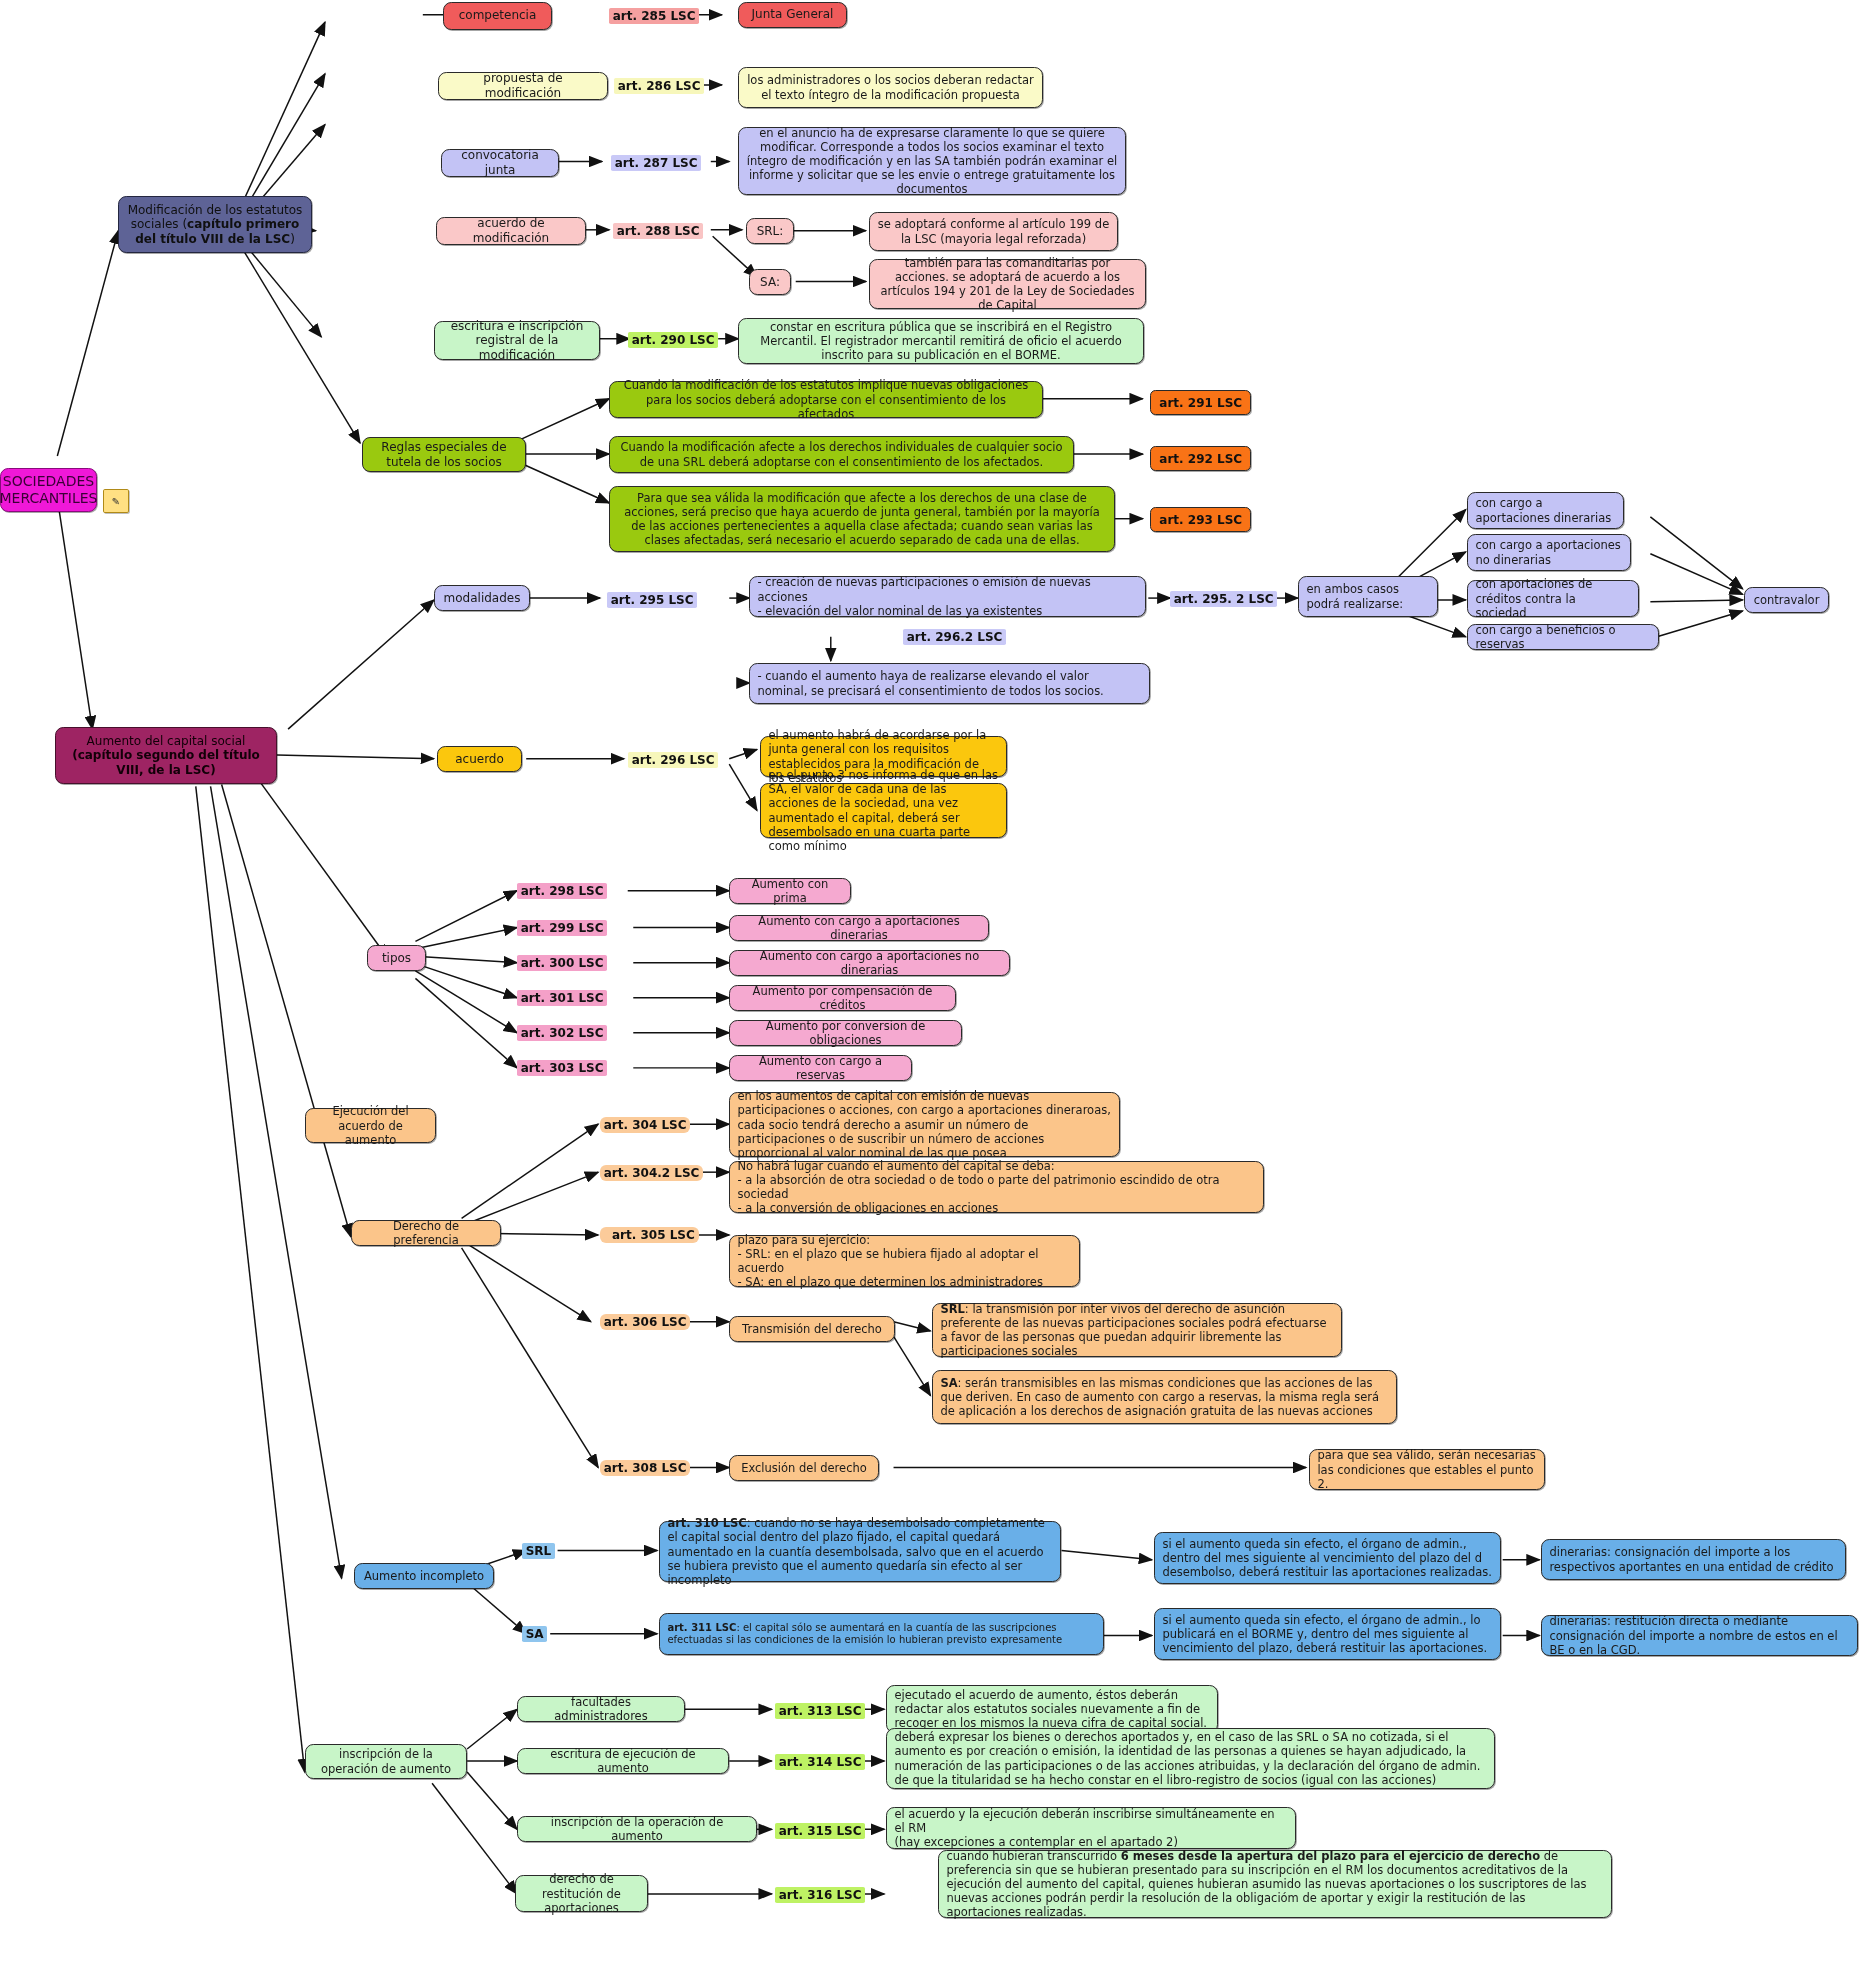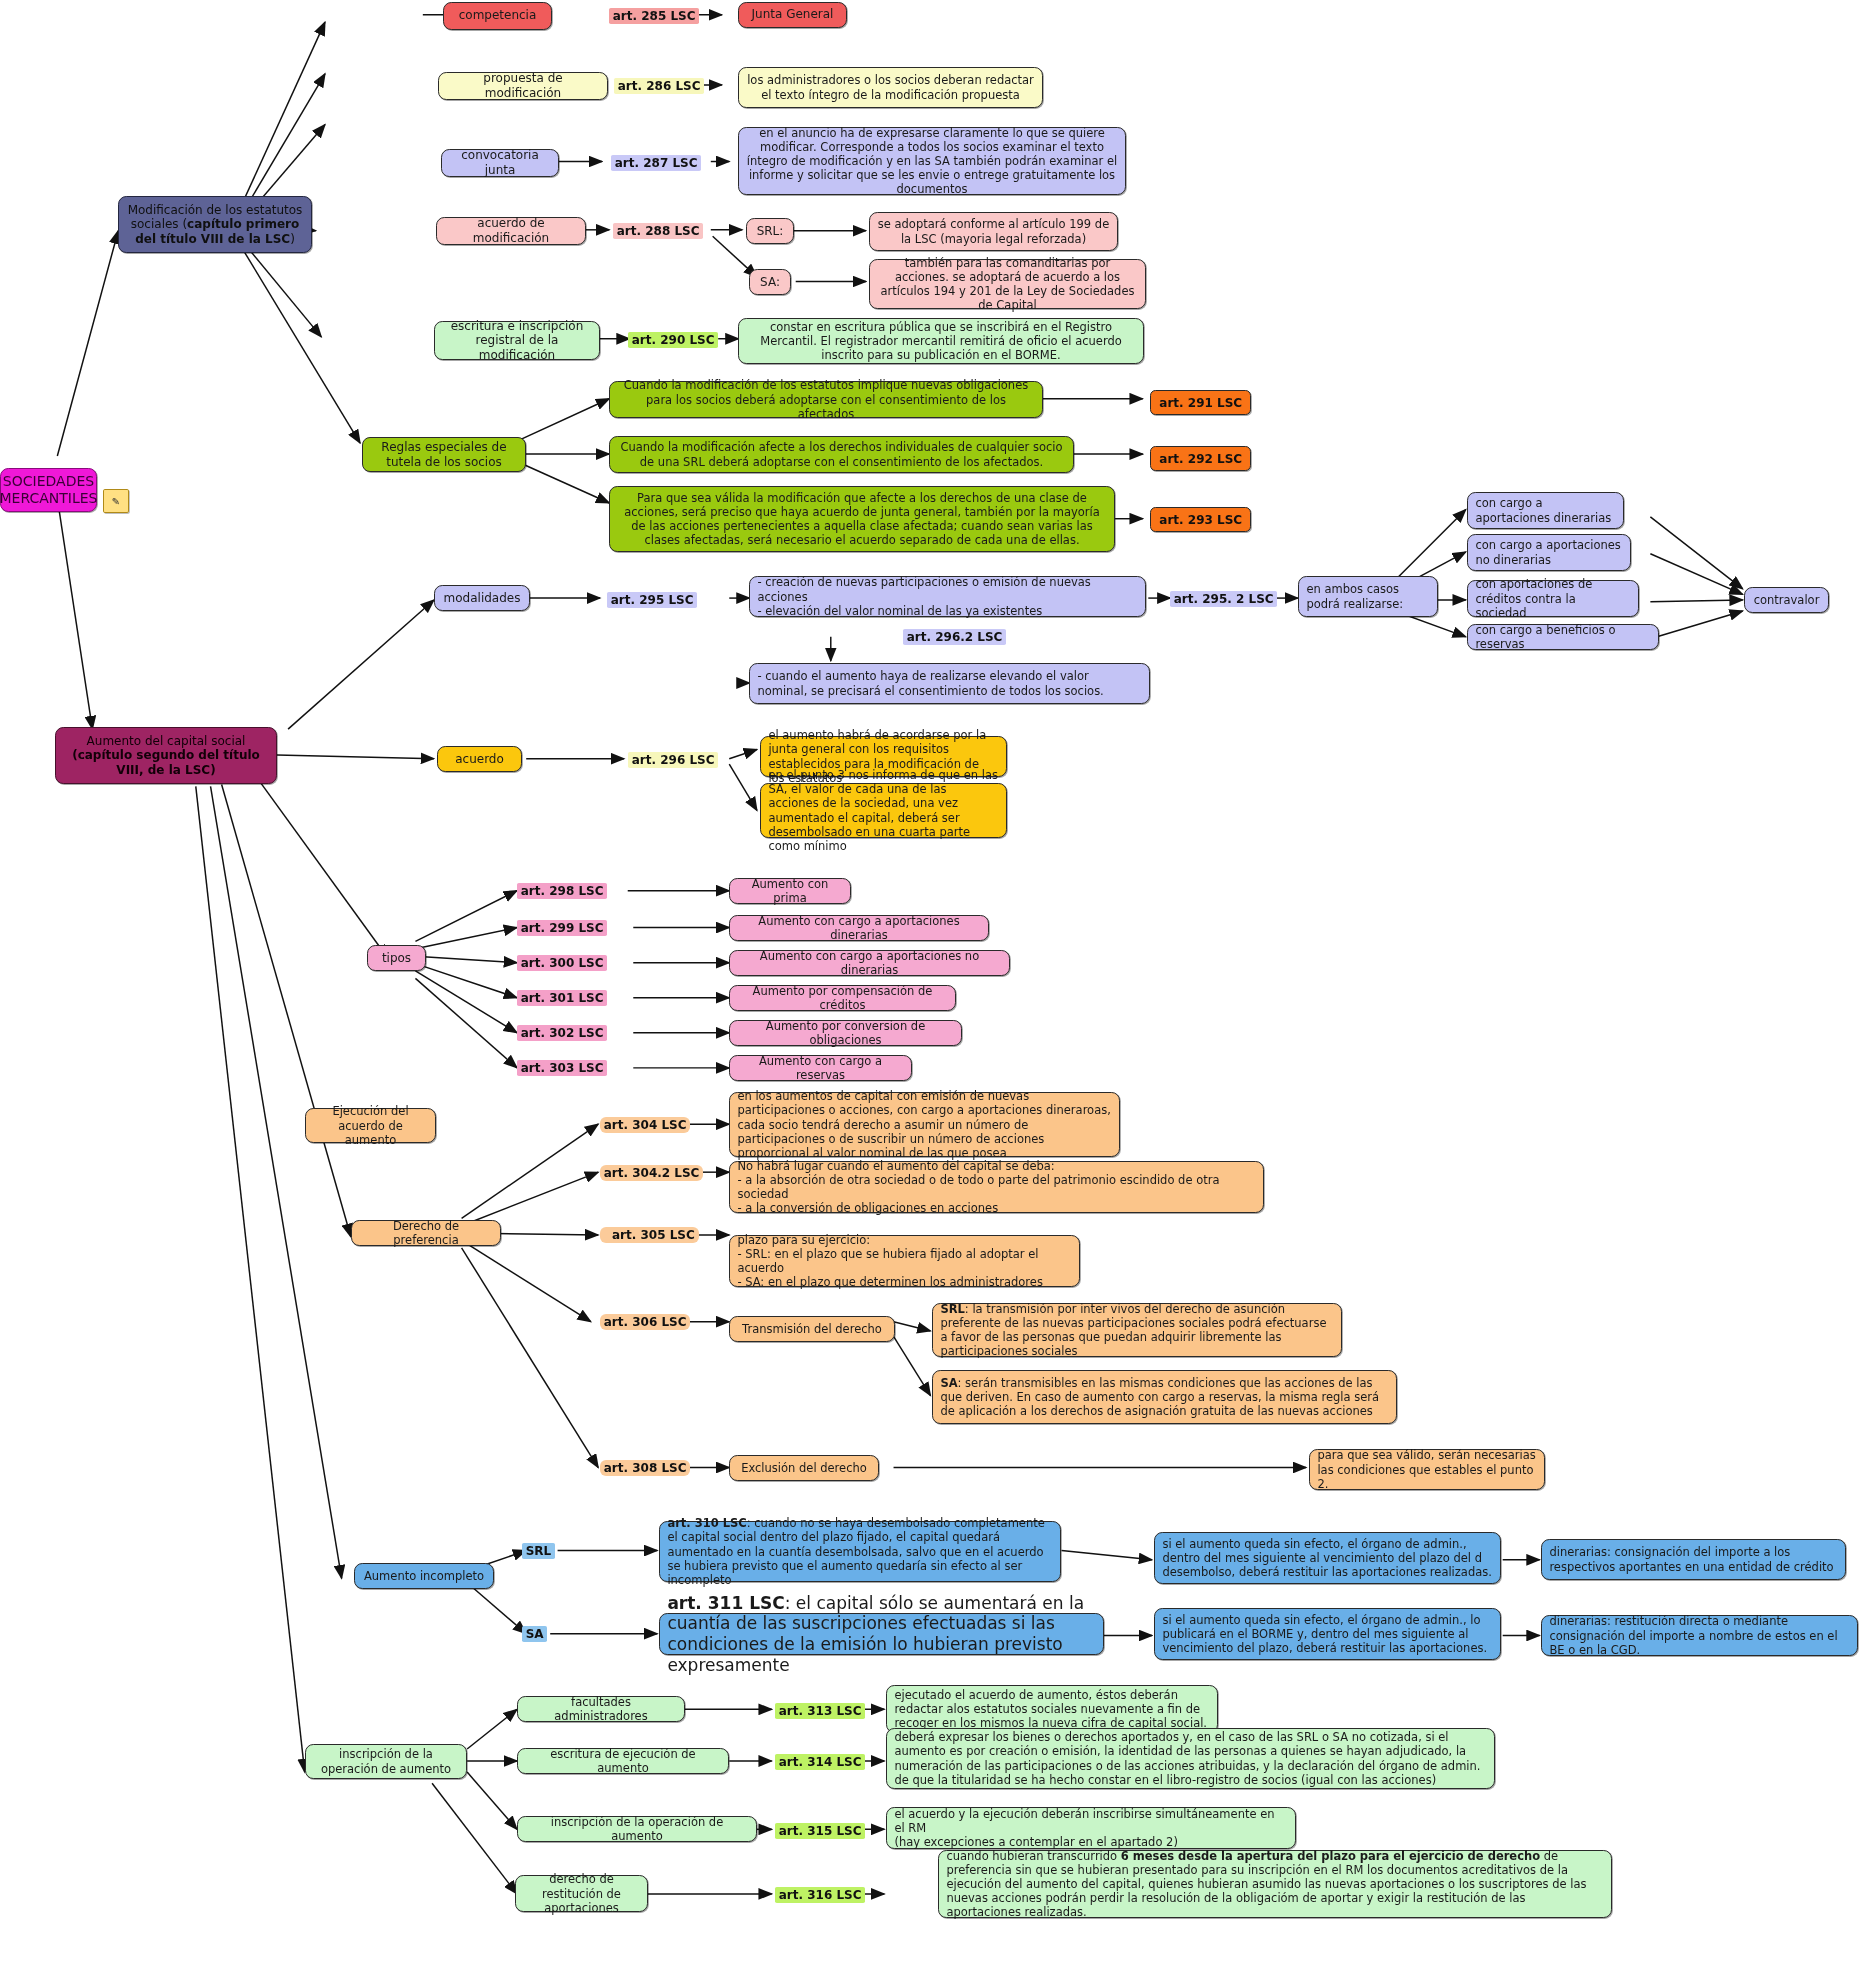--- a/index.html
+++ b/index.html
@@ -375,21 +375,21 @@
   <div class="node c-blue left" style="left:659px;top:1521px;width:402px;height:61px;font-size:11.5px;">
     <span><b>art. 310 LSC</b>: cuando no se haya desembolsado completamente el capital social dentro del plazo fijado, el capital quedará aumentado en la cuantía desembolsada, salvo que en el acuerdo se hubiera previsto que el aumento quedaría sin efecto al ser incompleto</span>
     </div>
   <div class="node c-blue left" style="left:1154px;top:1532px;width:347px;height:52px;font-size:11.5px;">
     <span>si el aumento queda sin efecto, el órgano de admin., dentro del mes siguiente al vencimiento del plazo del d desembolso, deberá restituir las aportaciones realizadas.</span>
     </div>
   <div class="node c-blue left" style="left:1541px;top:1539px;width:305px;height:41px;font-size:11.5px;">
     <span>dinerarias: consignación del importe a los respectivos aportantes en una entidad de crédito</span>
     </div>
 
-  <div class="node c-blue left" style="left:659px;top:1613px;width:445px;height:42px;font-size:17px;">
+  <div class="node c-blue left" style="left:659px;top:1613px;width:445px;height:42px;font-size:10px;">
     <span><b>art. 311 LSC</b>: el capital sólo se aumentará en la cuantía de las suscripciones efectuadas si las condiciones de la emisión lo hubieran previsto expresamente</span>
     </div>
   <div class="node c-blue left" style="left:1154px;top:1608px;width:347px;height:52px;font-size:11.5px;">
     <span>si el aumento queda sin efecto, el órgano de admin., lo publicará en el BORME y, dentro del mes siguiente al vencimiento del plazo, deberá restituir las aportaciones.</span>
     </div>
   <div class="node c-blue left" style="left:1541px;top:1615px;width:317px;height:41px;font-size:11.5px;">
     <span>dinerarias: restitución directa o mediante consignación del importe a nombre de estos en el BE o en la CGD.</span>
     </div>
 
   <div class="node c-greenpale" style="left:305px;top:1744px;width:162px;height:35px;font-size:11.5px;">

